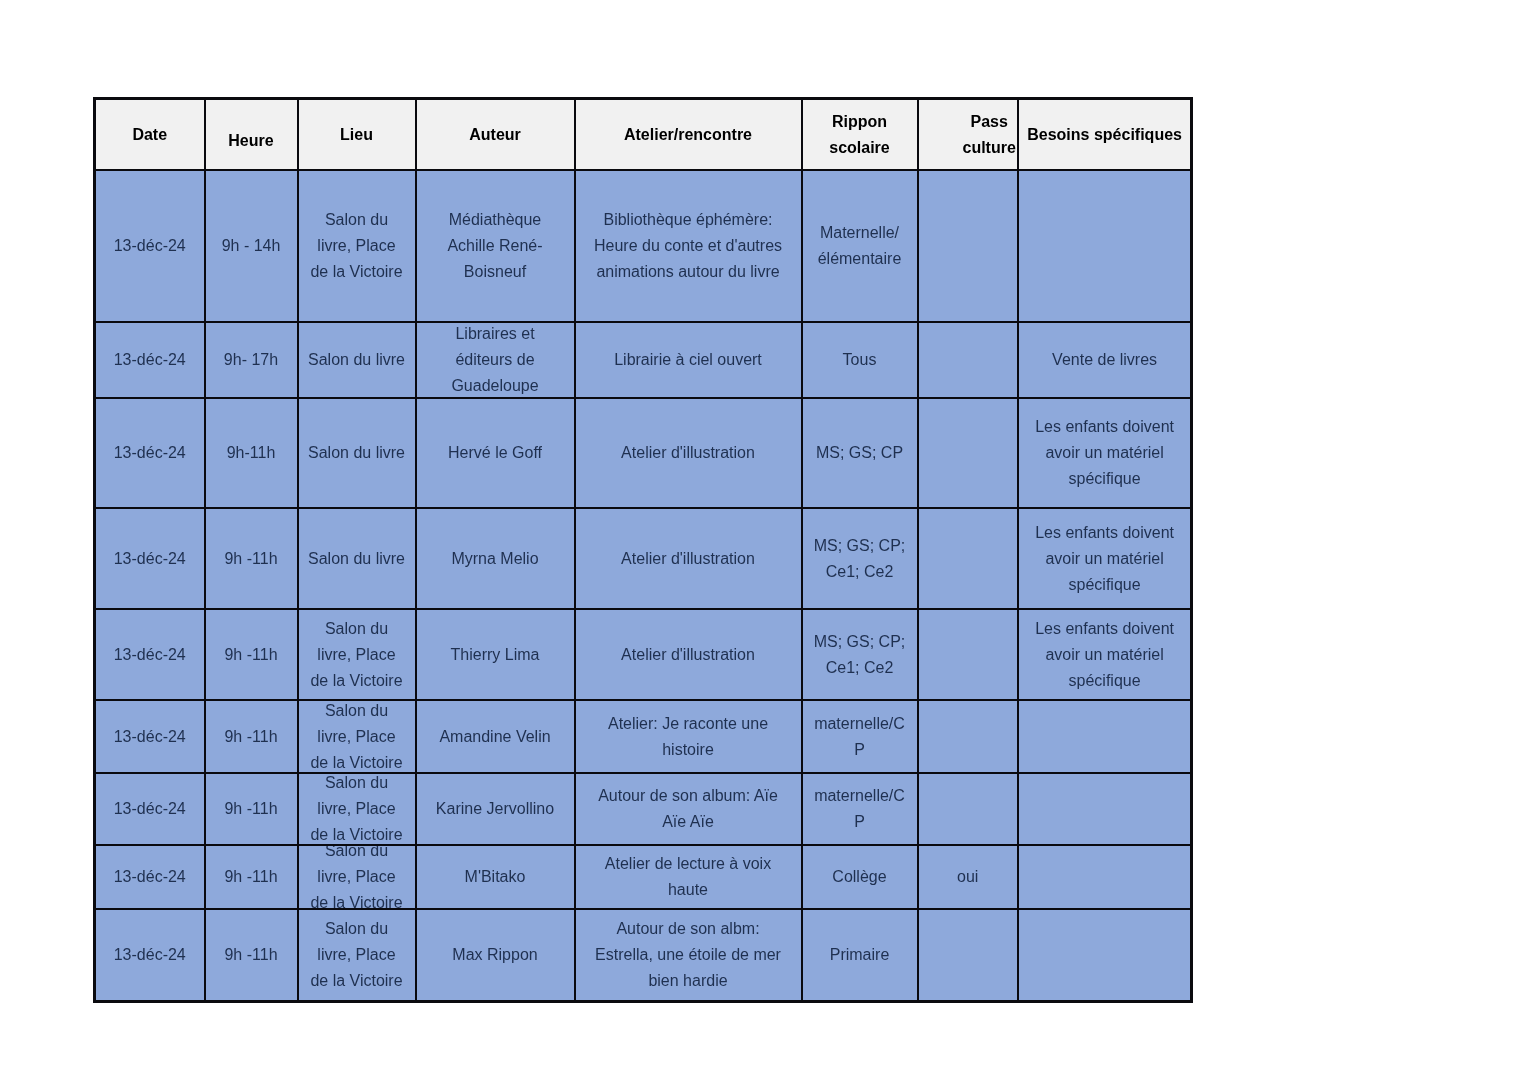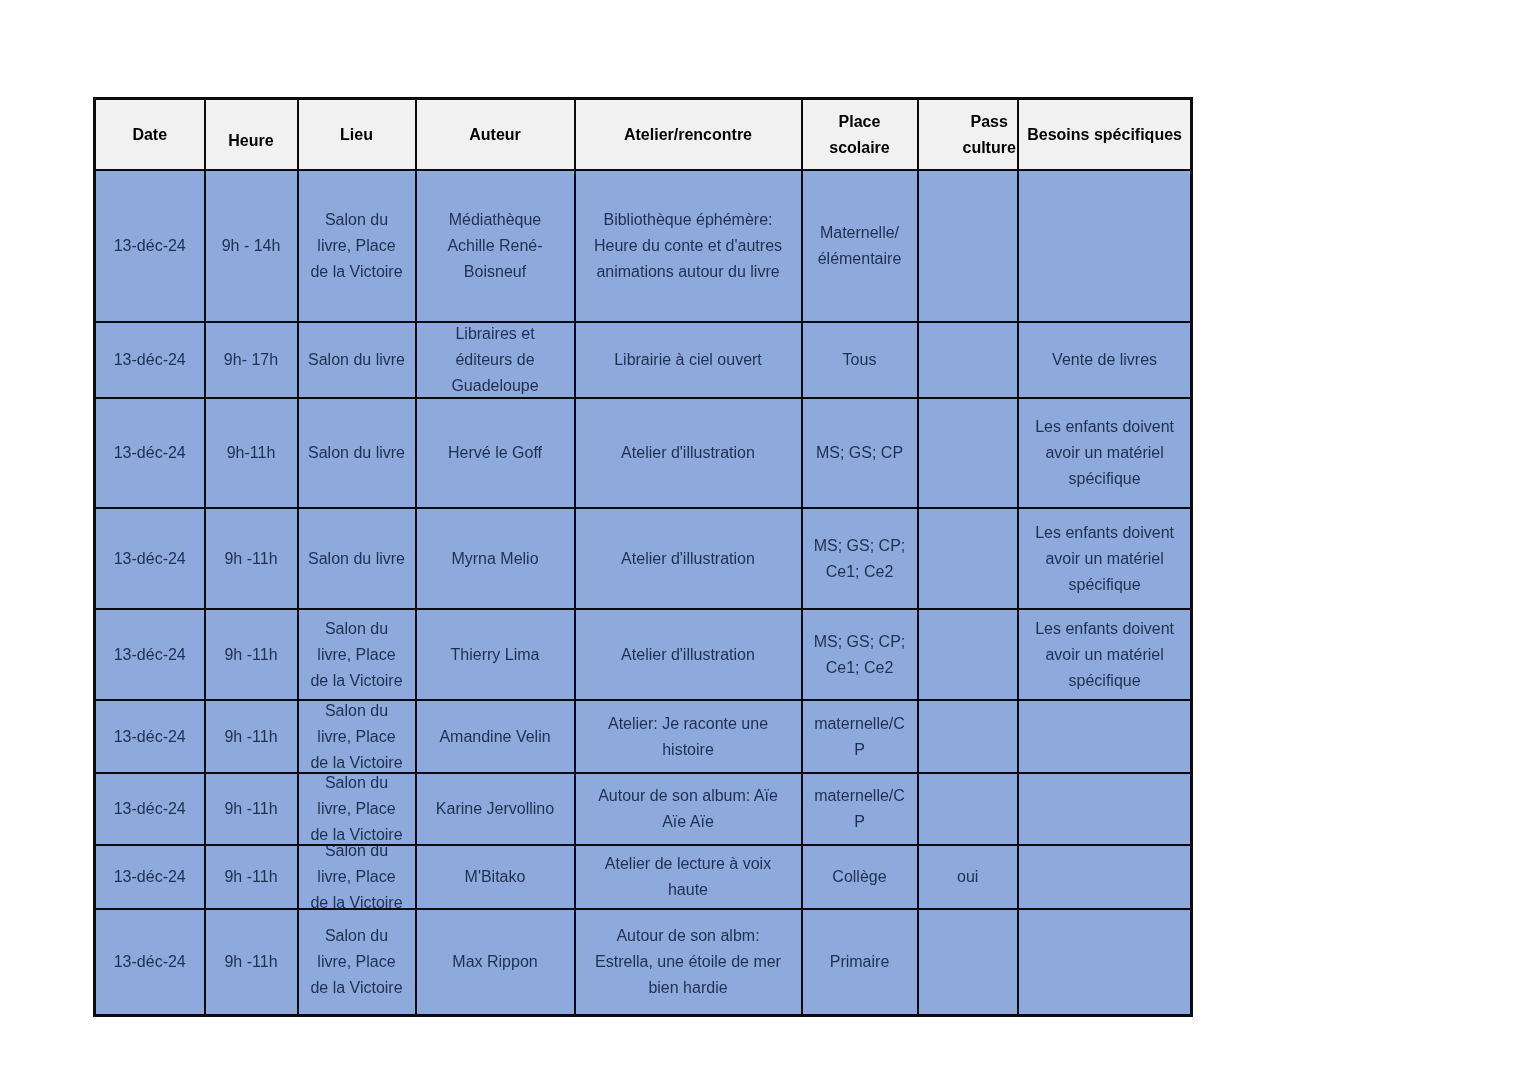--- a/index.html
+++ b/index.html
@@ -82,21 +82,21 @@
             <th>
               <div class="cellbox" style="height: 51px;">Lieu</div>
             </th>
             <th>
               <div class="cellbox" style="height: 51px;">Auteur</div>
             </th>
             <th>
               <div class="cellbox" style="height: 69px;">Atelier/rencontre</div>
             </th>
             <th>
-              <div class="cellbox" style="height: 51px;">Place
+              <div class="cellbox" style="height: 51px;">Rippon
 scolaire</div>
             </th>
             <th>
               <div class="cellbox" style="height: 51px; padding-left: 44px;">Pass
 culture</div>
             </th>
             <th>
               <div class="cellbox" style="height: 58px;">Besoins spécifiques</div>
             </th>
           </tr>
@@ -349,21 +349,21 @@
             </td>
             <td>
               <div class="cellbox" style="height: 80px;">Salon du
 livre, Place
 de la Victoire</div>
             </td>
             <td>
               <div class="cellbox" style="height: 80px;">Max Rippon</div>
             </td>
             <td>
-              <div class="cellbox" style="height: 104px;">Autour de son albm:
+              <div class="cellbox" style="height: 90px;">Autour de son albm:
 Estrella, une étoile de mer
 bien hardie</div>
             </td>
             <td>
               <div class="cellbox" style="height: 80px;">Primaire</div>
             </td>
             <td>
               <div class="cellbox" style="height: 80px;"></div>
             </td>
             <td>

